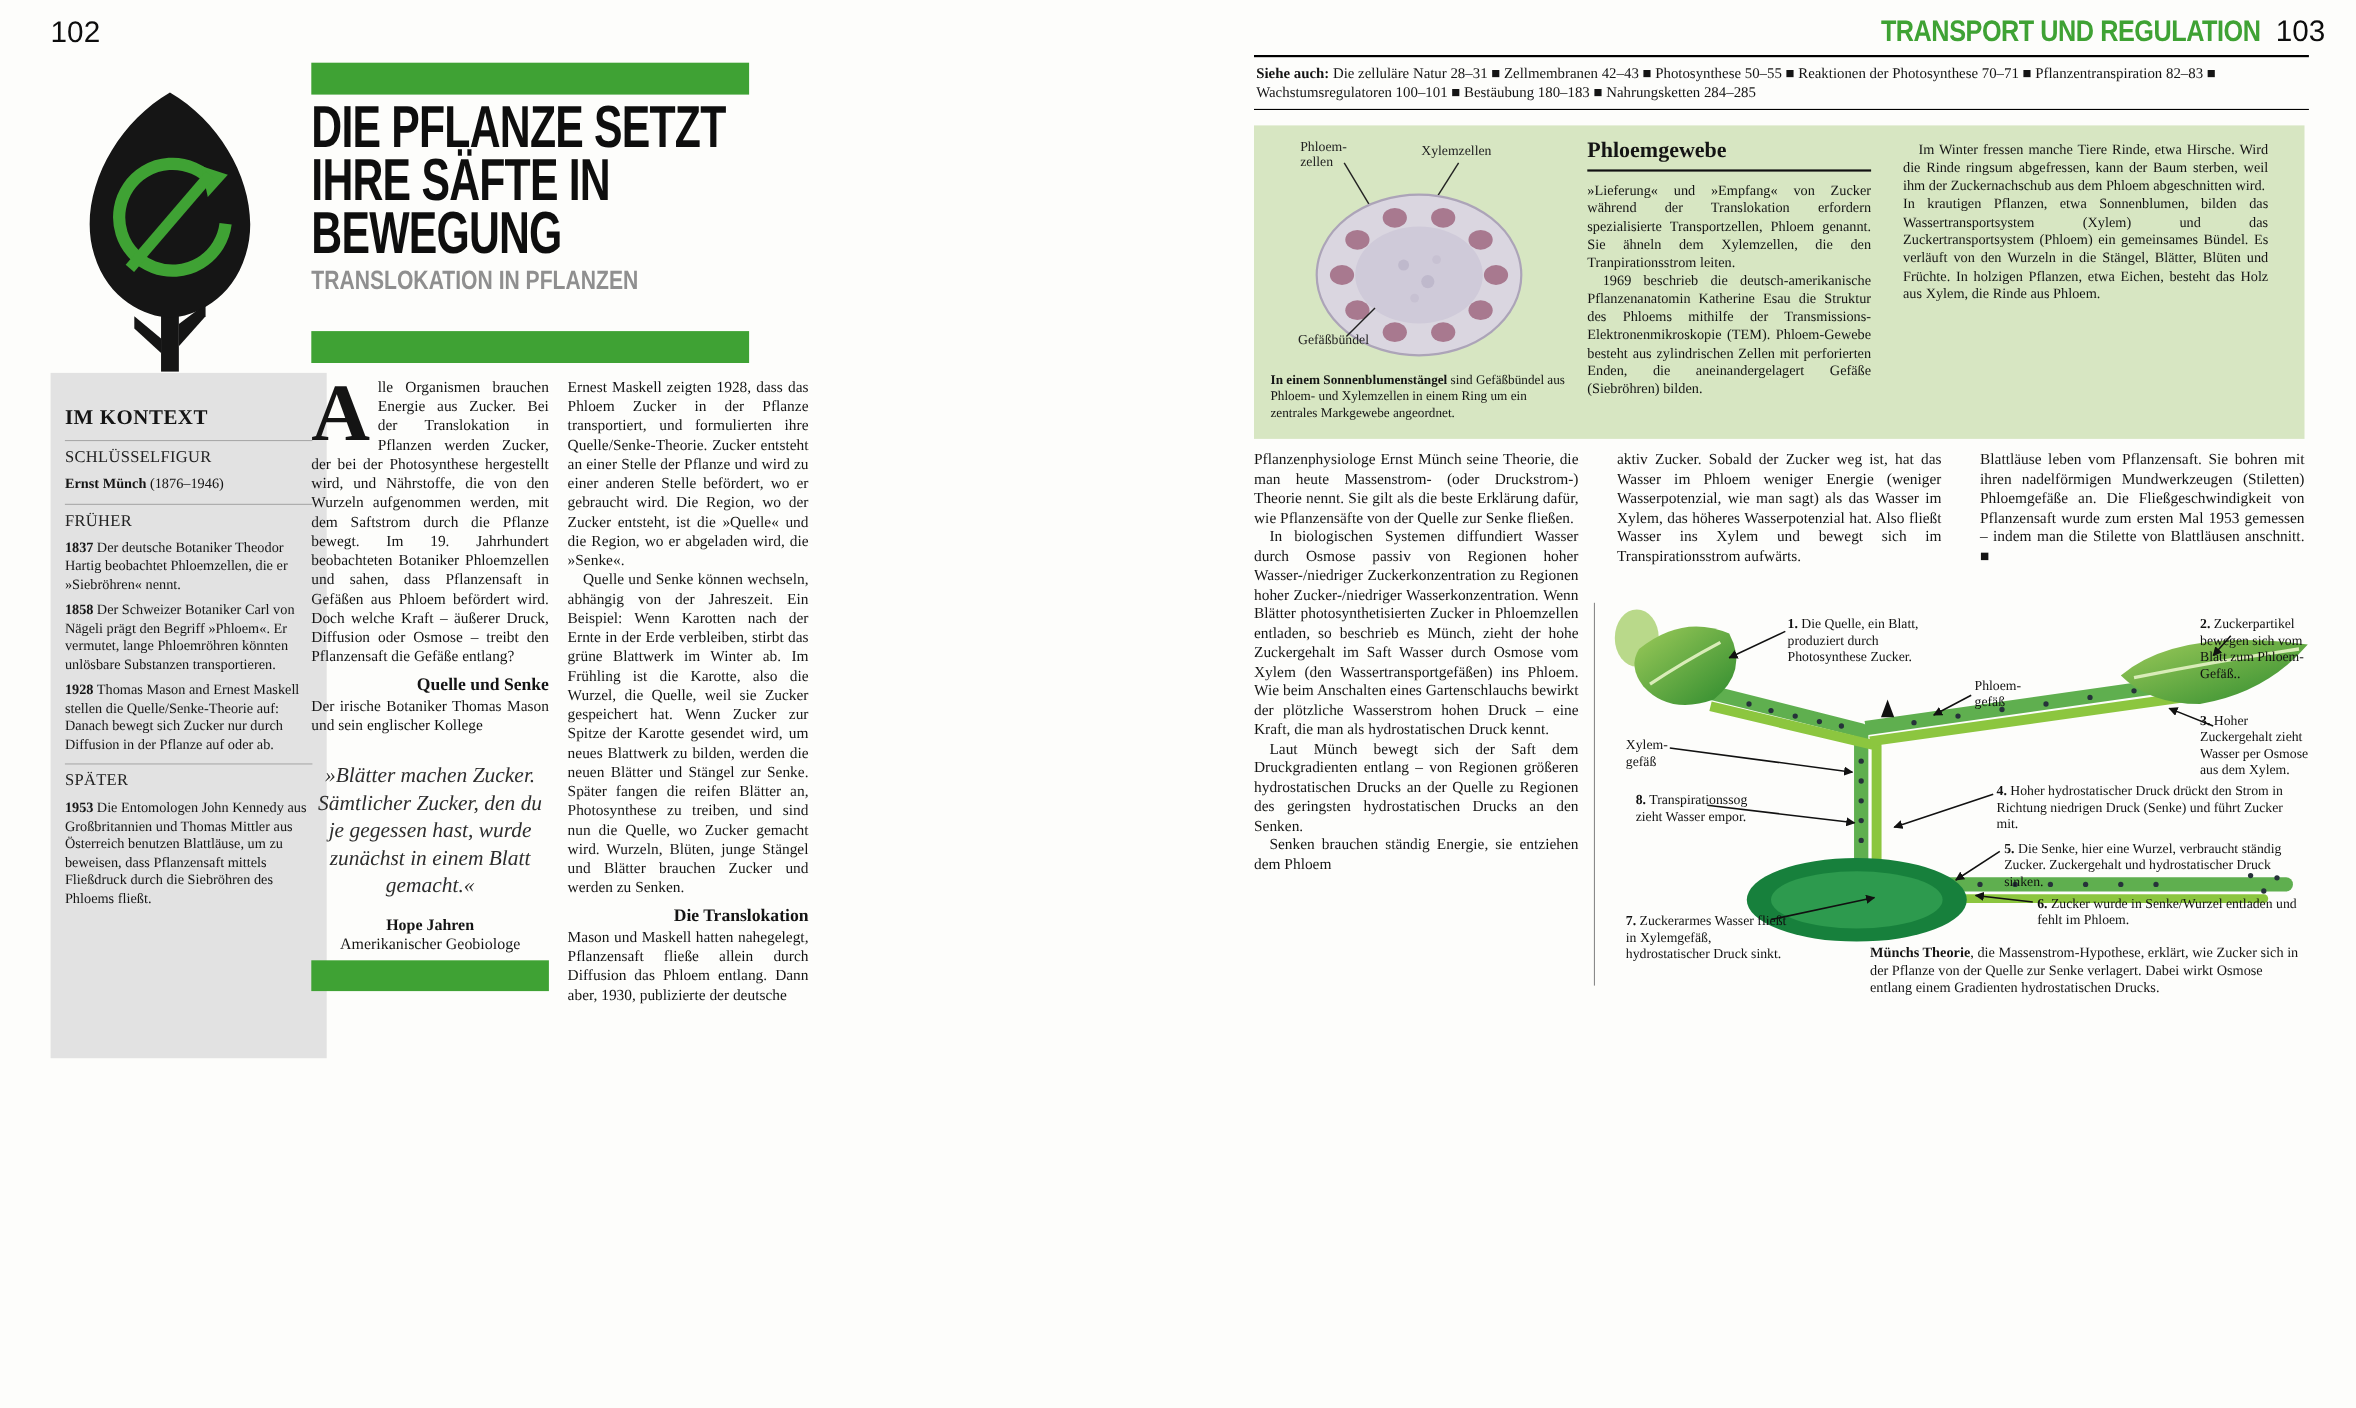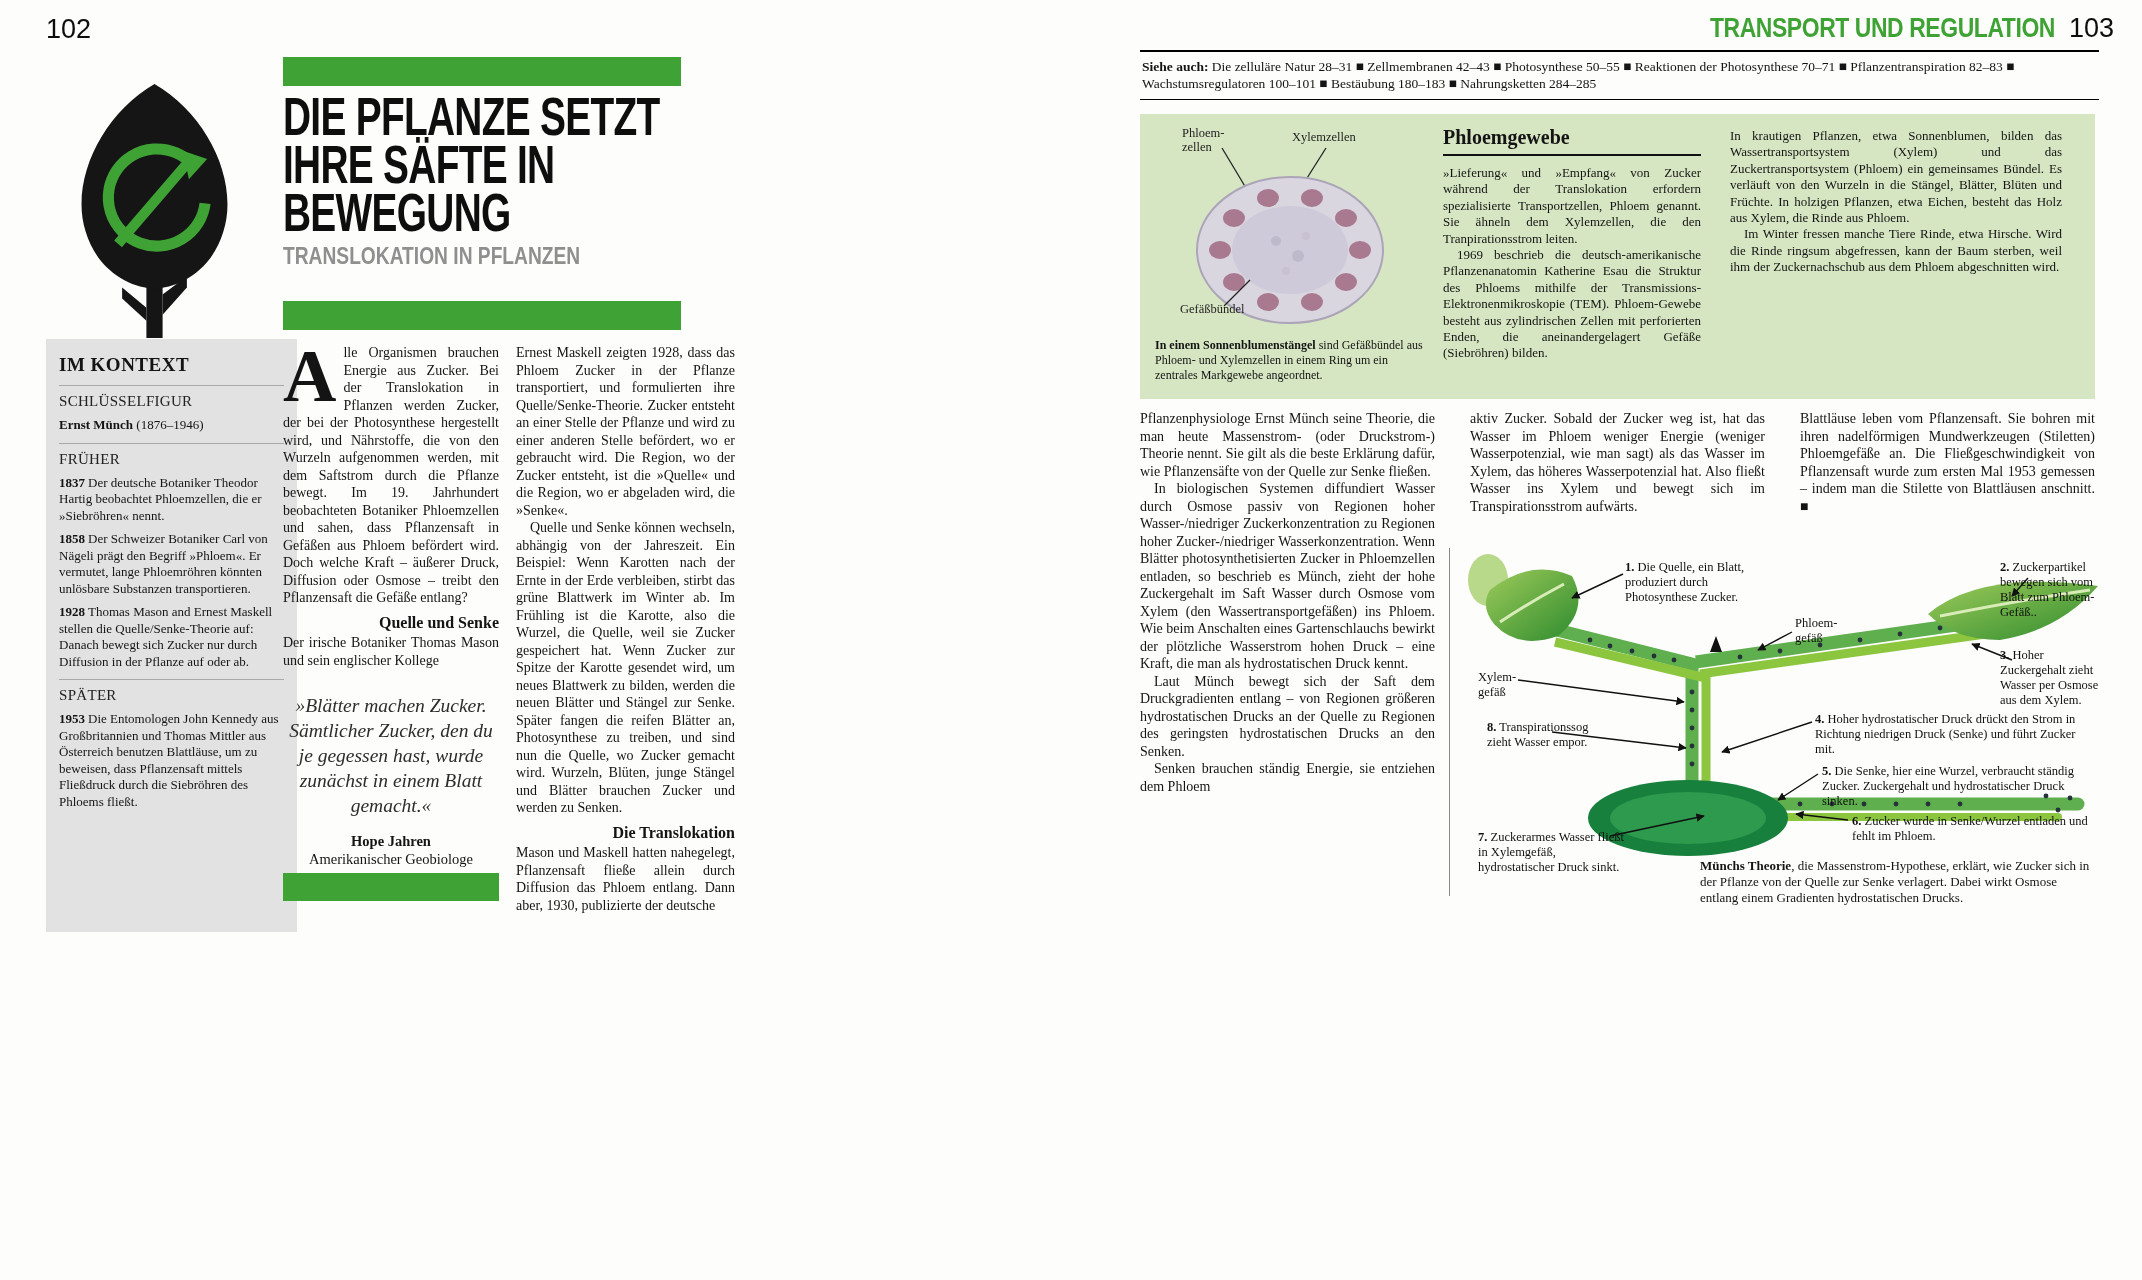--- a/index.html
+++ b/index.html
@@ -12,21 +12,21 @@
   .titlewrap{left:283px;top:92px;width:400px}
   .titleline{font-family:"Liberation Sans",sans-serif;font-weight:700;font-size:54px;line-height:48px;
              letter-spacing:-1px;transform:scaleX(.72);transform-origin:0 50%;white-space:nowrap;color:#0e0e0e}
   .subtitle{font-family:"Liberation Sans",sans-serif;font-weight:700;font-size:24px;color:#8f8f8f;
             transform:scaleX(.8);transform-origin:0 50%;white-space:nowrap}
   .body{font-size:14px;line-height:17.5px;text-align:justify}
   .body p{margin:0}
   .ind{text-indent:14px}
   .subhead{font-weight:700;font-size:16px;margin:7px 0 3px;text-align:right}
   .dropcap{float:left;font-weight:700;font-size:74px;line-height:58px;padding:3px 7px 0 0}
-  .ctx{background:#e2e2e2;padding:15px 13px;overflow:hidden}
+  .ctx{background:#e2e2e2;padding:30px 13px;overflow:hidden}
   .ctxh{font-weight:700;font-size:19px;letter-spacing:.5px}
   .ctxlabel{font-size:15px;letter-spacing:.3px;margin:7px 0 2px;color:#222}
   .ctxrule{border-top:1px solid #a9a9a9;margin:9px 0 7px}
   .ctxe{font-size:13px;line-height:16.5px;margin-top:7px;text-align:left}
   .ctxe .yr{margin-right:3px}
   .quote{font-style:italic;font-size:19.5px;line-height:25px;text-align:center;color:#2d2d2d;margin-top:24px}
   .qa{font-weight:700;font-size:14.5px;text-align:center;margin-top:15px}
   .qr{font-size:14.5px;text-align:center}
   .chapter{font-family:"Liberation Sans",sans-serif;font-weight:700;font-size:27px;color:#3fa234;
            letter-spacing:-.5px;transform:scaleX(.85);transform-origin:100% 50%;white-space:nowrap}
@@ -153,22 +153,22 @@
     <span class="b">In einem Sonnenblumenstängel</span>
     <span>sind Gefäßbündel aus Phloem- und Xylemzellen in einem Ring um ein zentrales Markgewebe angeordnet.</span>
   </div>
 
   <div class="abs" style="left:303px;top:12px;width:258px">
     <div class="gboxh">Phloemgewebe</div>
     <p class="gtxt">»Lieferung« und »Empfang« von Zucker während der Translokation erfordern spezialisierte Transportzellen, Phloem genannt. Sie ähneln dem Xylemzellen, die den Tranpirationsstrom leiten.</p>
     <p class="gtxt ind">1969 beschrieb die deutsch-amerikanische Pflanzenanatomin Katherine Esau die Struktur des Phloems mithilfe der Transmissions-Elektronenmikroskopie (TEM). Phloem-Gewebe besteht aus zylindrischen Zellen mit perforierten Enden, die aneinandergelagert Gefäße (Siebröhren) bilden.</p>
   </div>
   <div class="abs" style="left:590px;top:14px;width:332px">
+    <p class="gtxt ind">Im Winter fressen manche Tiere Rinde, etwa Hirsche. Wird die Rinde ringsum abgefressen, kann der Baum sterben, weil ihm der Zuckernachschub aus dem Phloem abgeschnitten wird.</p>
     <p class="gtxt">In krautigen Pflanzen, etwa Sonnenblumen, bilden das Wassertransportsystem (Xylem) und das Zuckertransportsystem (Phloem) ein gemeinsames Bündel. Es verläuft von den Wurzeln in die Stängel, Blätter, Blüten und Früchte. In holzigen Pflanzen, etwa Eichen, besteht das Holz aus Xylem, die Rinde aus Phloem.</p>
-    <p class="gtxt ind">Im Winter fressen manche Tiere Rinde, etwa Hirsche. Wird die Rinde ringsum abgefressen, kann der Baum sterben, weil ihm der Zuckernachschub aus dem Phloem abgeschnitten wird.</p>
   </div>
 </div>
 
 <div class="abs body" style="left:1140px;top:410px;width:295px">
   <p>Pflanzenphysiologe Ernst Münch seine Theorie, die man heute Massenstrom- (oder Druckstrom-) Theorie nennt. Sie gilt als die beste Erklärung dafür, wie Pflanzensäfte von der Quelle zur Senke fließen.</p>
   <p class="ind">In biologischen Systemen diffundiert Wasser durch Osmose passiv von Regionen hoher Wasser-/niedriger Zuckerkonzentration zu Regionen hoher Zucker-/niedriger Wasserkonzentration. Wenn Blätter photosynthetisierten Zucker in Phloemzellen entladen, so beschrieb es Münch, zieht der hohe Zuckergehalt im Saft Wasser durch Osmose vom Xylem (den Wassertransportgefäßen) ins Phloem. Wie beim Anschalten eines Gartenschlauchs bewirkt der plötzliche Wasserstrom hohen Druck – eine Kraft, die man als hydrostatischen Druck kennt.</p>
   <p class="ind">Laut Münch bewegt sich der Saft dem Druckgradienten entlang – von Regionen größeren hydrostatischen Drucks an der Quelle zu Regionen des geringsten hydrostatischen Drucks an den Senken.</p>
   <p class="ind">Senken brauchen ständig Energie, sie entziehen dem Phloem</p>
 </div>
 <div class="abs body" style="left:1470px;top:410px;width:295px;height:148px;overflow:hidden">

